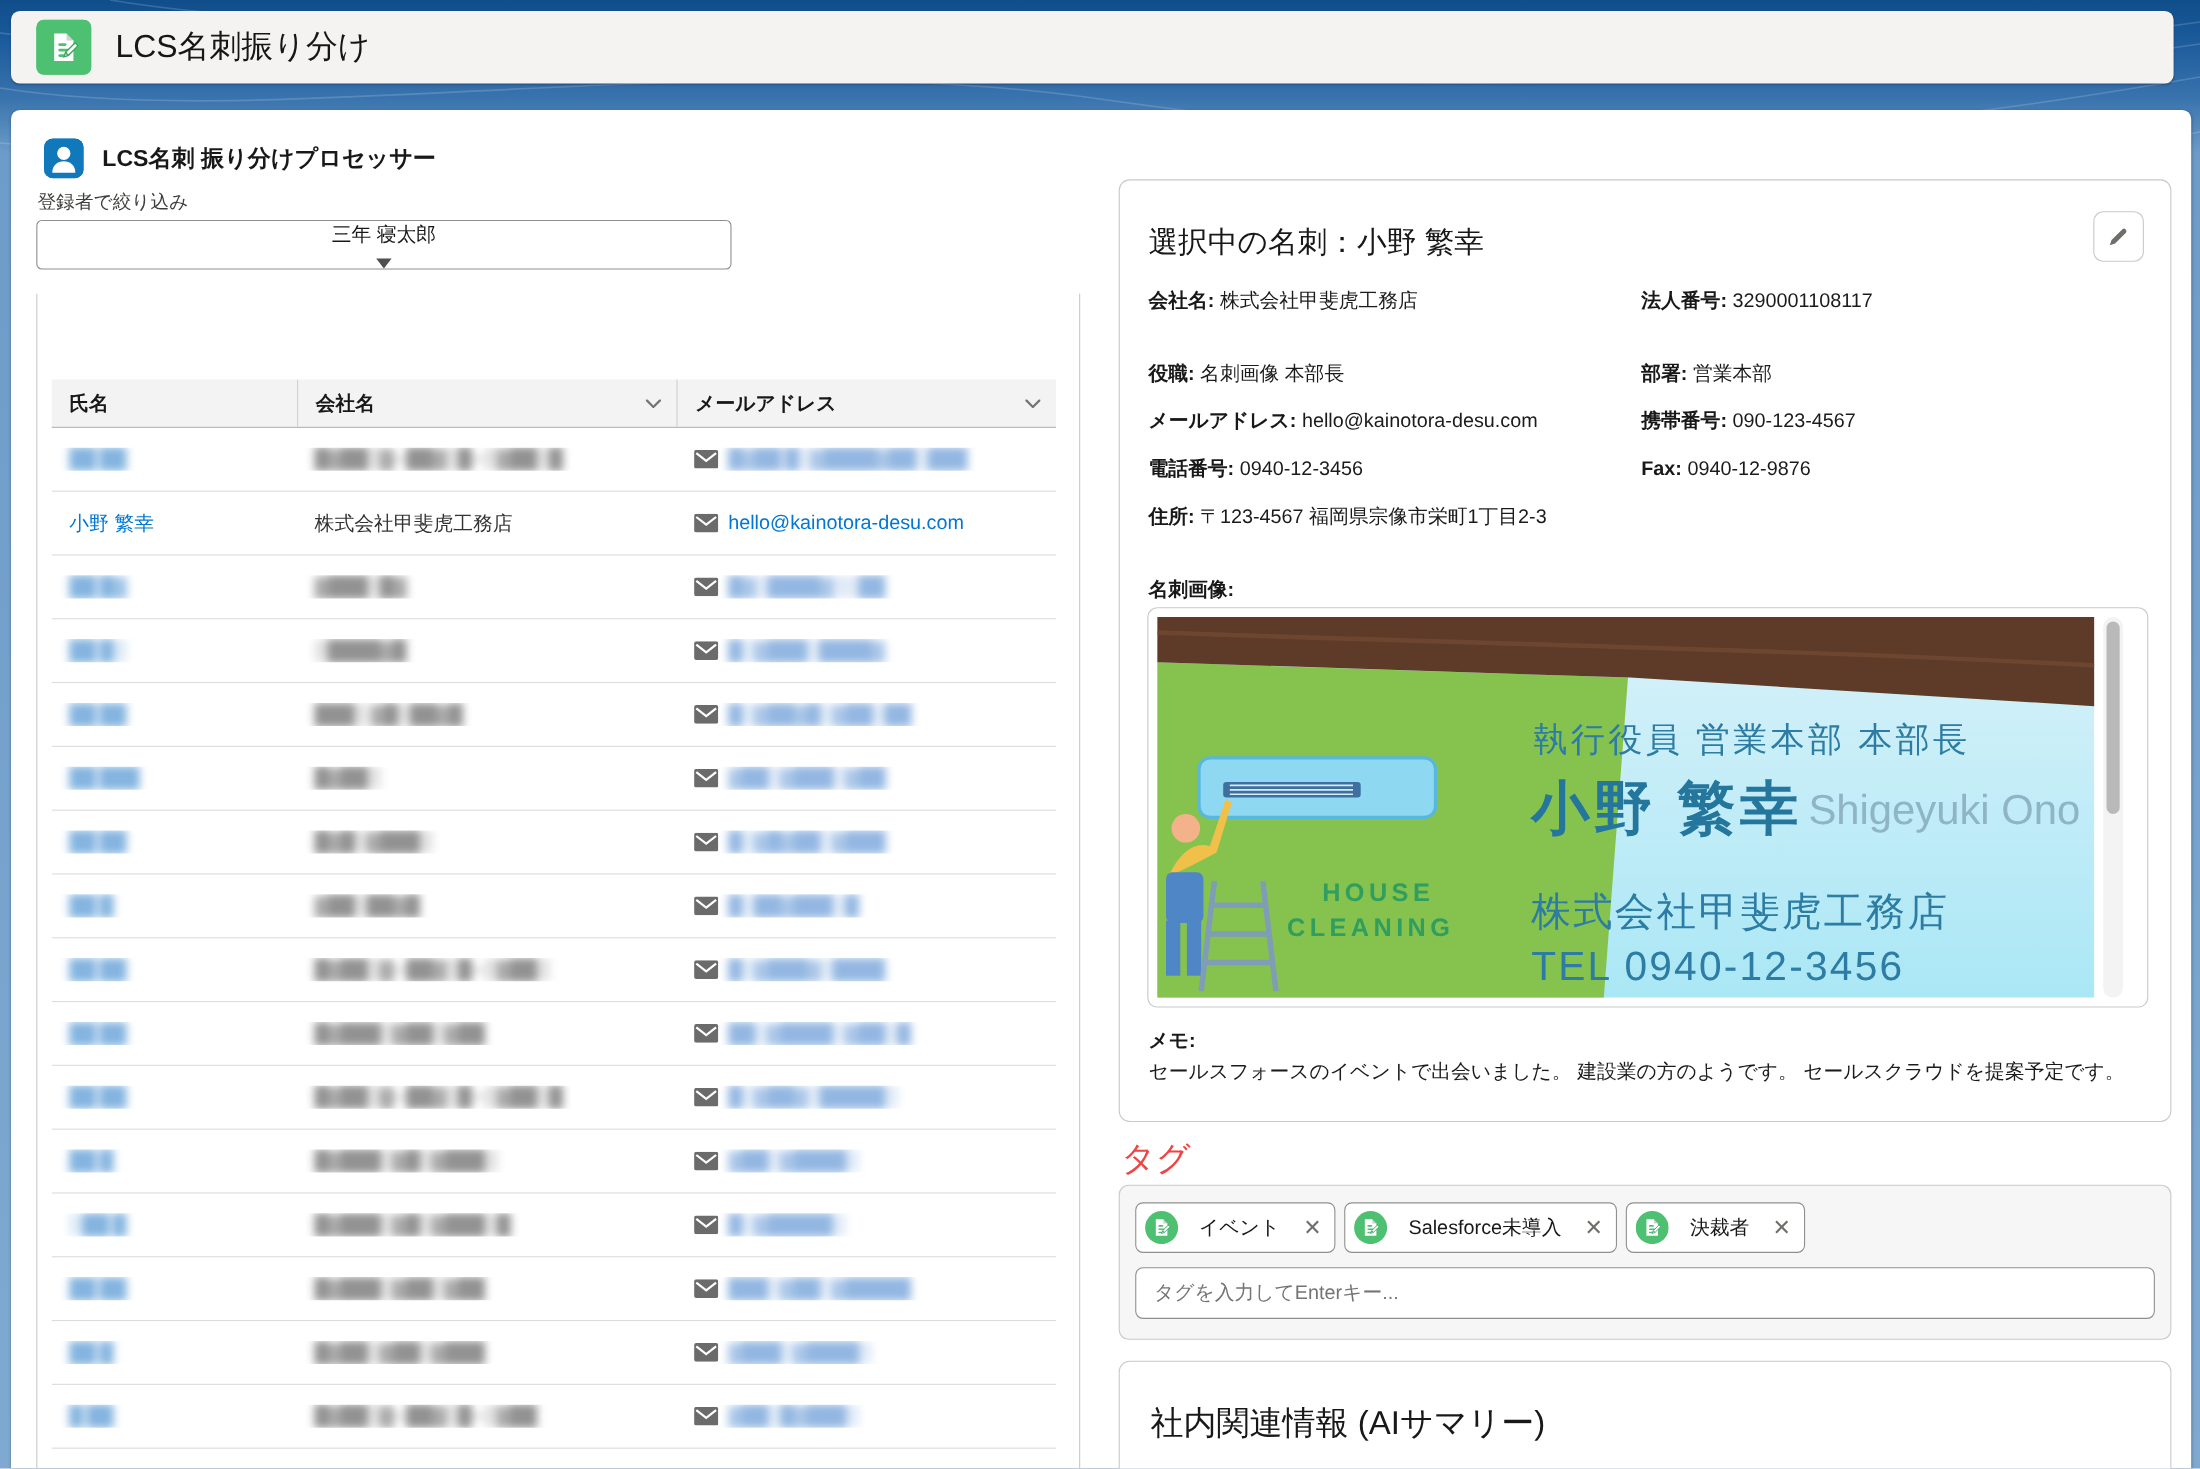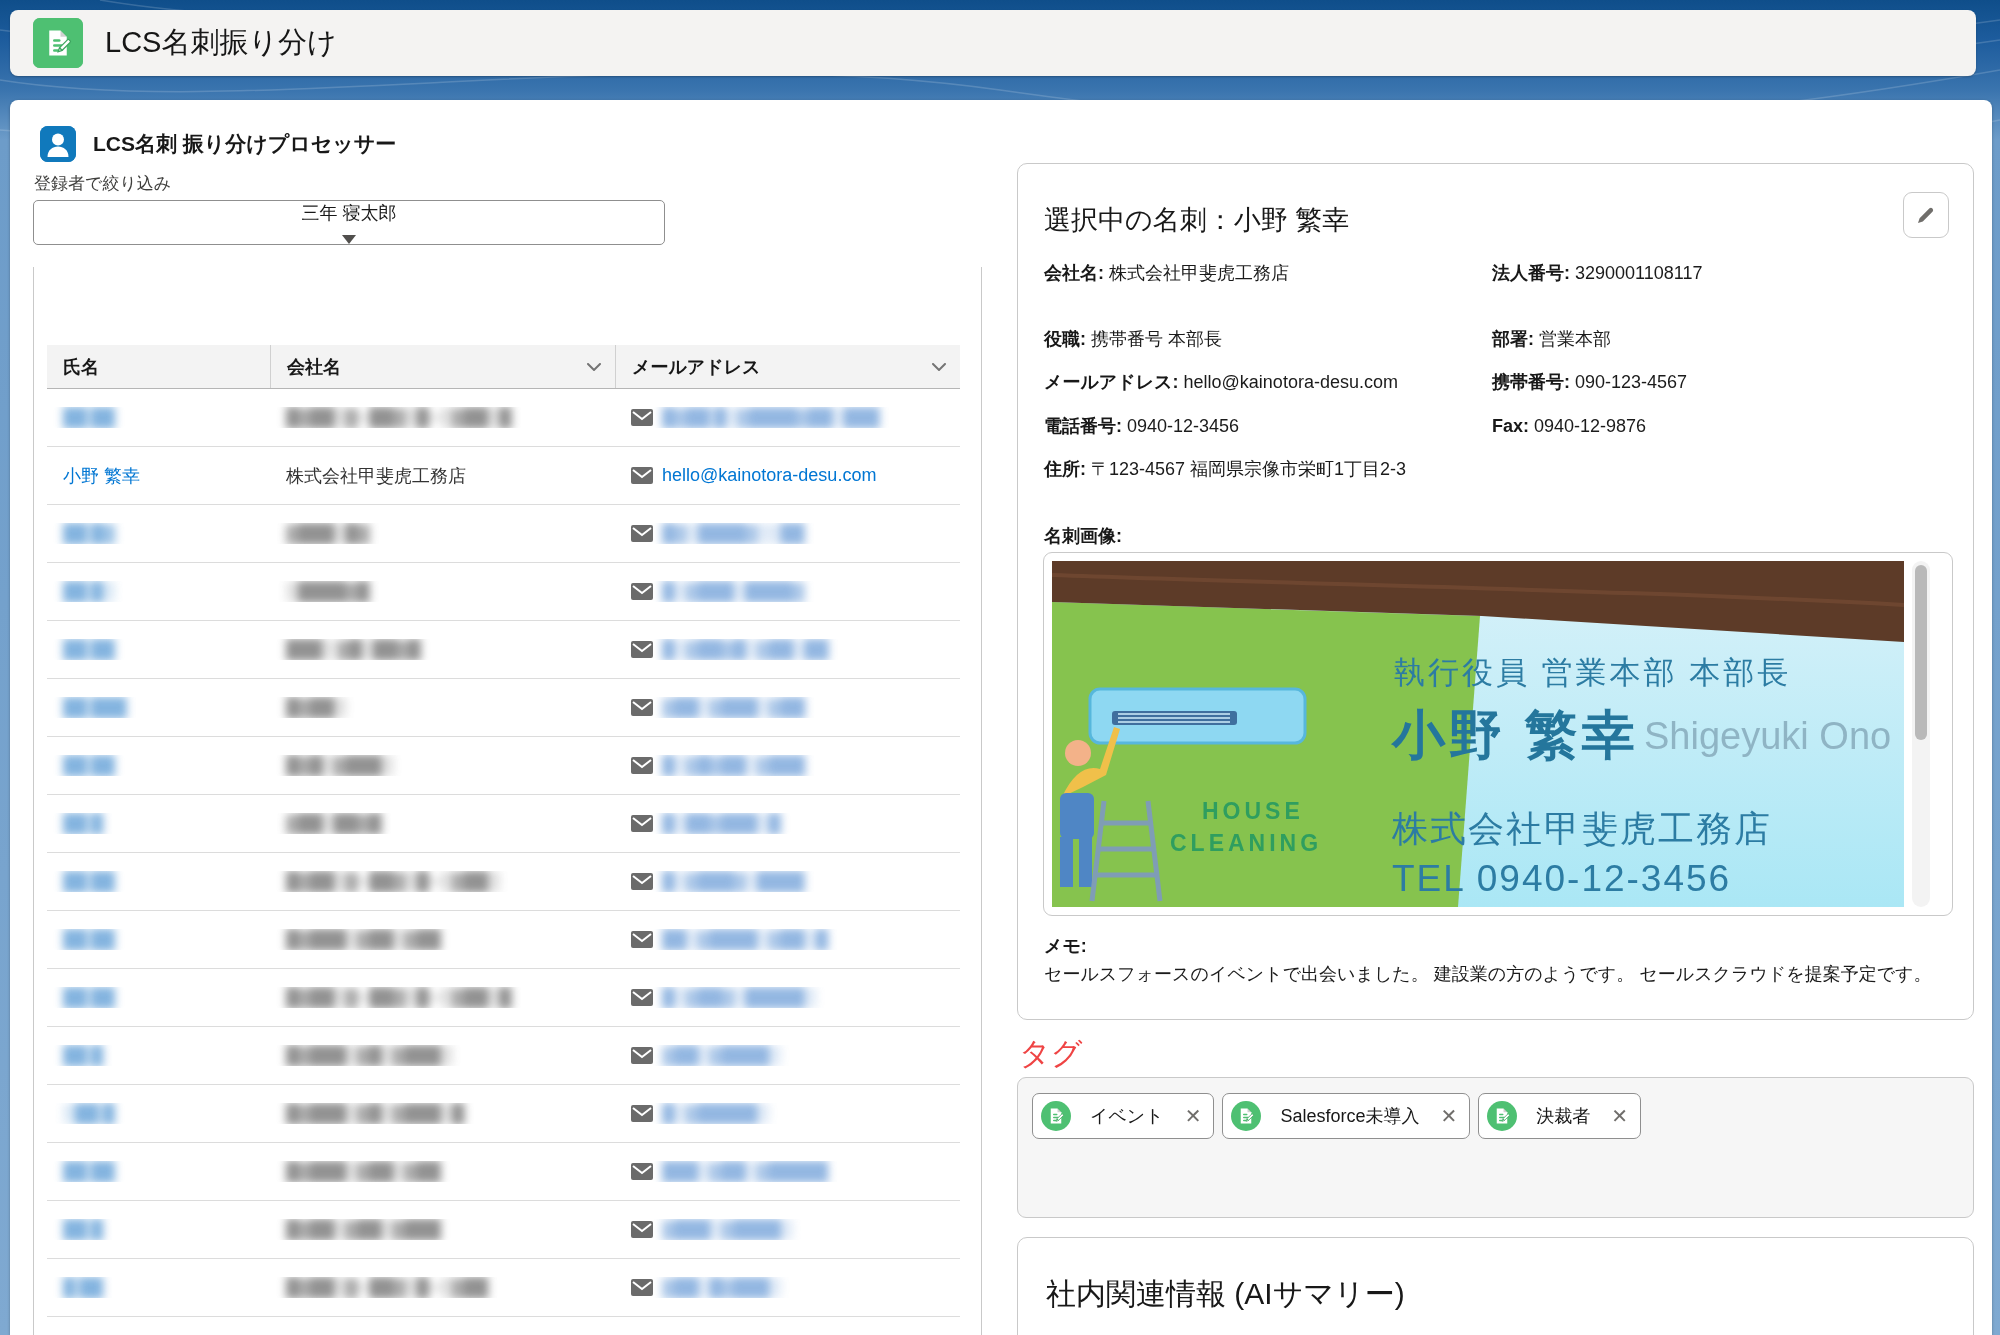--- a/index.html
+++ b/index.html
@@ -389,21 +389,21 @@
 
       <div class="fields">
         <div class="frow">
           <div class="fcell"><span class="flabel">会社名:</span> <span class="fval">株式会社甲斐虎工務店</span></div>
           <div class="fcell"><span class="flabel">法人番号:</span> <span class="fval">3290001108117</span></div>
         </div>
         <div class="frow">
           <div class="fcell"></div>
         </div>
         <div class="frow">
-          <div class="fcell"><span class="flabel">役職:</span> <span class="fval">携帯番号 本部長</span></div>
+          <div class="fcell"><span class="flabel">役職:</span> <span class="fval">名刺画像 本部長</span></div>
           <div class="fcell"><span class="flabel">部署:</span> <span class="fval">営業本部</span></div>
         </div>
         <div class="frow">
           <div class="fcell"><span class="flabel">メールアドレス:</span> <span class="fval">hello@kainotora-desu.com</span></div>
           <div class="fcell"><span class="flabel">携帯番号:</span> <span class="fval">090-123-4567</span></div>
         </div>
         <div class="frow">
           <div class="fcell"><span class="flabel">電話番号:</span> <span class="fval">0940-12-3456</span></div>
           <div class="fcell"><span class="flabel">Fax:</span> <span class="fval">0940-12-9876</span></div>
         </div>
@@ -489,20 +489,21 @@
 
           <div class="pill">
             <svg width="30" height="30" viewBox="0 0 30 30">
               <circle cx="15" cy="15" r="15" fill="#4ec072"></circle>
               <use href="#doc-pencil" x="6" y="6" width="18" height="18"></use>
             </svg>
             <span>決裁者</span>
             <span class="pill-x">✕</span>
           </div>
         </div>
+      <input class="tag-input" type="text" placeholder="タグを入力してEnterキー..." style="">
     </div>
 
     <div class="card ai-card">
       <div class="ai-heading">社内関連情報 (AIサマリー)</div>
 
     </div>
 
   </div>
 </div>
 

